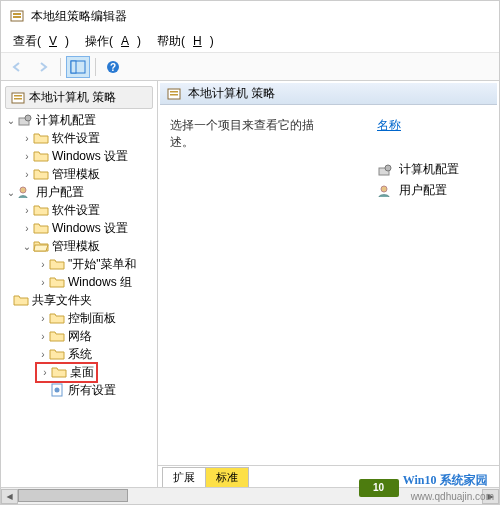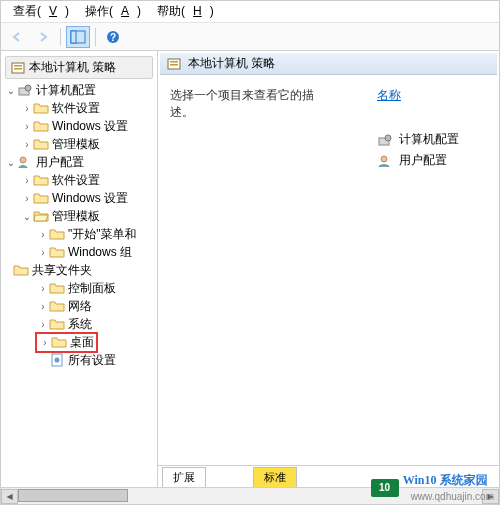--- a/index.html
+++ b/index.html
@@ -18,44 +18,54 @@
 .tsep { width: 1px; height: 18px; background: #d0d0d0; margin: 0 3px; }
 .content { flex: 1; display: flex; overflow: hidden; }
 .treepane { width: 157px; border-right: 1px solid #d0d0d0; overflow: auto; padding: 3px 0; position: relative; }
 .detailpane { flex: 1; display: flex; flex-direction: column; overflow: hidden; }
 .detail-header { height: 22px; background: linear-gradient(#eaf1fb,#d7e4f2); border-bottom: 1px solid #c0cbd9; display: flex; align-items: center; padding: 0 6px; gap: 6px; margin:2px; }
 .detail-body { flex: 1; display: flex; padding: 10px 12px; gap: 44px; overflow: hidden; }
 .detail-desc { flex: 1; color: #333; }
 .detail-list { width: 110px; }
 .detail-list .col-header { text-decoration: underline; color: #0066cc; margin-bottom: 25px; }
 .detail-list .item { display: flex; align-items: center; gap: 6px; padding: 2px 0; }
-.tabs { height: 22px; border-top: 1px solid #d0d0d0; display: flex; align-items: flex-end; padding-left: 4px; gap: 48px; }
+.tabs { height: 22px; border-top: 1px solid #d0d0d0; display: flex; align-items: flex-end; padding-left: 4px; }
 .tab { padding: 2px 10px; border: 1px solid #c0c0c0; border-bottom: none; background: #fde047; font-size: 11px; margin-right: -1px; }
 .tab:first-child { background: #fff; }
 .scrollbar-h { height: 17px; border-top: 1px solid #d0d0d0; display: flex; align-items: center; background: #f0f0f0; }
 .sb-btn { width: 17px; height: 15px; background: #e1e1e1; border: 1px solid #c0c0c0; display:flex; align-items:center; justify-content:center; font-size:8px; color:#606060;}
 .sb-track { flex: 1; height: 15px; background: #f0f0f0; position: relative; }
 .sb-thumb { position: absolute; left: 0; top: 0; height: 13px; width: 110px; background: #cdcdcd; border:1px solid #a0a0a0; }
 .watermark { position: absolute; right: 6px; bottom: 2px; display: flex; align-items: center; gap: 4px; font-size: 12px; }
-.watermark .logo { width: 28px; height: 18px; background: #15803d; color: #fff; font-weight: bold; display:flex; align-items:center; justify-content:center; border-radius:2px; font-size:10px;}
+.watermark .logo { width: 40px; height: 18px; background: #4d7c0f; color: #fff; font-weight: bold; display:flex; align-items:center; justify-content:center; border-radius:2px; font-size:10px;}
 .watermark .t1 { color: #2a7ad2; font-weight: bold; font-family: Liberation Serif, serif; }
 .watermark .t2 { color: #888; font-size: 10px; margin-left: 8px; }
 
 .node { display: flex; align-items: center; height: 18px; padding-right: 4px; white-space: nowrap; }
 .exp { width: 12px; text-align: center; color: #666; font-size: 10px; cursor: default; flex-shrink:0;}
 .node .icon { width: 16px; height: 14px; margin-right: 3px; flex-shrink:0;}
 .node .label { font-size: 12px; }
 .node.root { background: #f0f0f0; border: 1px solid #d0d0d0; border-radius: 2px; margin: 2px 4px; padding: 2px 4px; height: auto; }
 .highlight-box { border: 2px solid #e53935; padding: 0 2px; display: inline-flex; align-items: center; }
 svg { display: block; }
 </style>
 </head>
 <body>
 <div class="window">
 
+<div class="titlebar">
+  <span class="appicon">
+    <svg width="16" height="16">
+          <rect x="2" y="3" width="12" height="10" fill="#fff" stroke="#8a6d3b"></rect>
+          <rect x="4" y="5" width="8" height="2" fill="#c49a3a"></rect>
+          <rect x="4" y="8" width="8" height="2" fill="#c49a3a"></rect>
+        </svg>
+  </span>
+  <span class="title">本地组策略编辑器</span>
+</div>
 
 <div class="menubar">
   <span>查看(<span class="hotkey">V</span>)</span>
   <span>操作(<span class="hotkey">A</span>)</span>
   <span>帮助(<span class="hotkey">H</span>)</span>
 </div>
 
 <div class="toolbar">
   <div class="tbtn disabled">
         <svg width="14" height="14">

